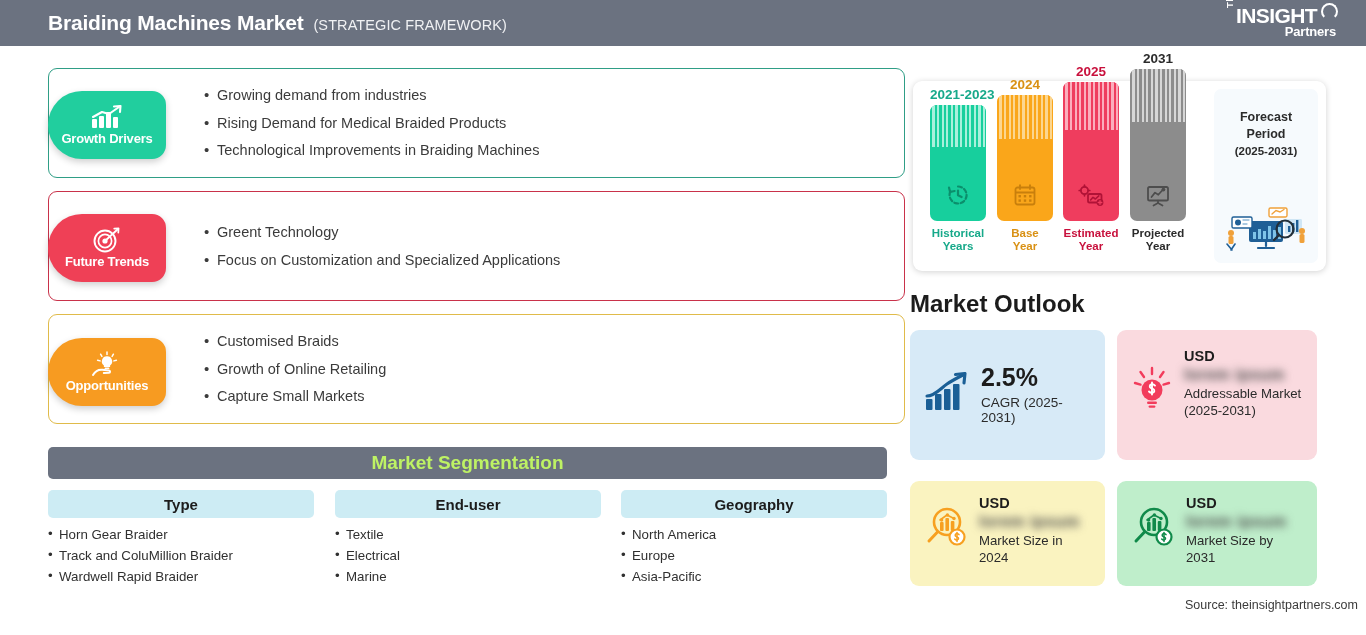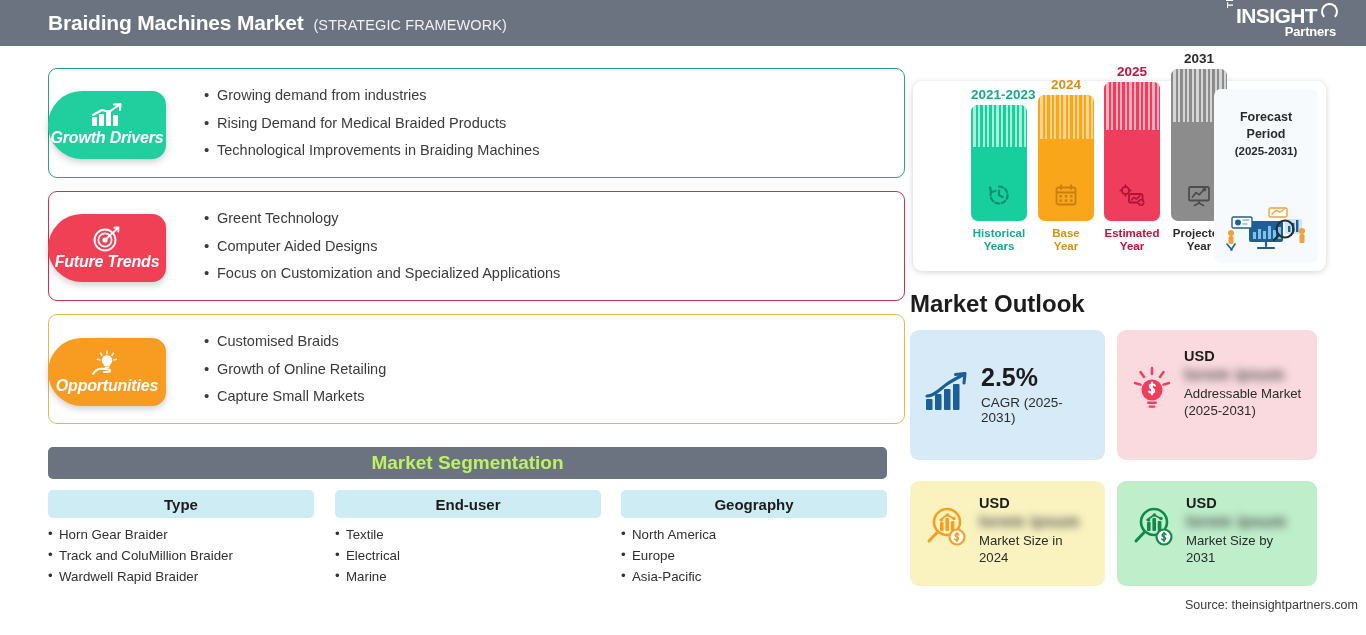--- a/index.html
+++ b/index.html
@@ -56,21 +56,21 @@
   .bullet { font-size:14.5px; color:#3b3b3b; line-height:1.15; position:relative; padding-left:13px; }
   .bullet:before { content:"•"; position:absolute; left:0; top:-1px; font-size:15px; color:#3b3b3b; }
 
   .badge {
     position:absolute; left:0; width:118px; height:68px;
     border-radius:34px 14px 14px 34px;
     display:flex; flex-direction:column; align-items:center; justify-content:center;
     gap:1px; z-index:3;
     box-shadow:0 3px 7px rgba(0,0,0,0.19);
   }
-  .badge-label { color:#fff; font-size:16px; font-weight:bold; letter-spacing:-0.2px; white-space:nowrap;font-style:italic; }
+  .badge-label { color:#fff; font-size:13px; font-weight:bold; letter-spacing:-0.2px; white-space:nowrap; }
   .badge svg { display:block; }
 
   
   .seg-header {
     position:absolute; left:48px; top:389px; width:839px; height:32px;
     background:#6b7280; border-radius:5px;
     display:flex; align-items:center; justify-content:center;
   }
   .seg-header span { color:#bef264; font-size:19px; font-weight:bold; }
 
@@ -87,21 +87,21 @@
   
   .right-col { position:absolute; left:905px; top:58px; width:461px; height:577px; }
 
   .timeline-card {
     position:absolute; left:8px; top:23px; width:413px; height:190px;
     background:#fff; border-radius:9px;
     box-shadow:0 1px 6px rgba(0,0,0,0.18);
     display:flex; align-items:flex-end;
   }
   .bars { position:relative; flex:1; height:100%; }
-  .bar-wrap { position:absolute; bottom:18px; width:56px; text-align:center;margin-left:41px; }
+  .bar-wrap { position:absolute; bottom:18px; width:56px; text-align:center; }
   .bar-year {
     font-size:13.5px; font-weight:bold; margin-bottom:3px; white-space:nowrap;
   }
   .bar {
     width:56px; border-radius:7px; position:relative; overflow:hidden;
     display:flex; align-items:flex-end; justify-content:center;
   }
   .bar-stripes {
     position:absolute; left:0; top:0; width:100%;
   }
@@ -177,21 +177,20 @@
           <path d="M3 12 L12 7 L19 9 L29 2" stroke="#fff" stroke-width="2.1" fill="none" stroke-linecap="round" stroke-linejoin="round"></path>
           <path d="M24 1.5 L30.5 1 L30 7" stroke="#fff" stroke-width="2.1" fill="none" stroke-linecap="round" stroke-linejoin="round"></path>
         </svg>
       </span>
       <span class="badge-label">Growth Drivers</span>
     </div>
 
     <div class="strip-box" style="top:133px; height:110px; border-color:#c9324a;">
       <div class="strip-bullets">
         <div class="bullet">Greent Technology</div>
-        <div class="bullet">Computer Aided Designs</div>
         <div class="bullet">Focus on Customization and Specialized Applications</div>
       </div>
     </div>
     <div class="badge" style="top:156px; left:48px; background:#ef4056;">
       <span>
         <svg width="30" height="26" viewBox="0 0 30 26">
           <circle cx="13" cy="14" r="10.5" stroke="#fff" stroke-width="1.9" fill="none"></circle>
           <circle cx="13" cy="14" r="6.6" stroke="#fff" stroke-width="1.7" fill="none"></circle>
           <circle cx="13" cy="14" r="2.6" fill="#fff"></circle>
           <path d="M13 14 L26 2" stroke="#fff" stroke-width="1.9" stroke-linecap="round"></path>

